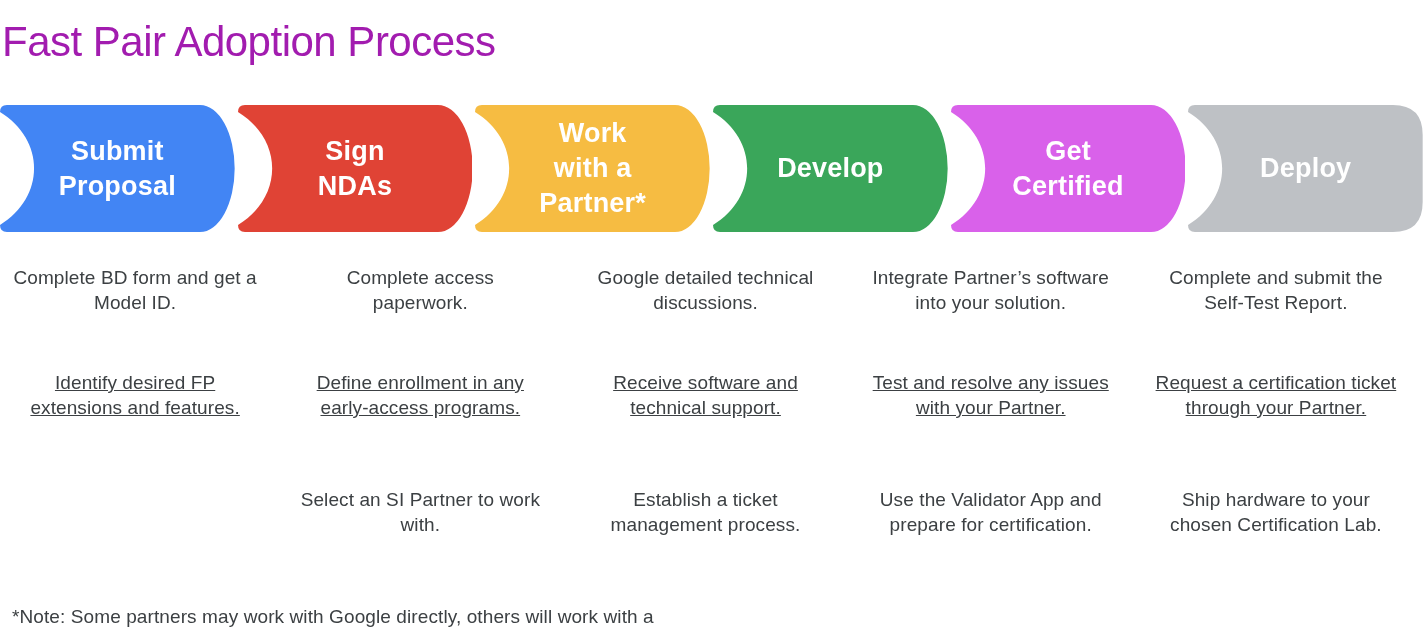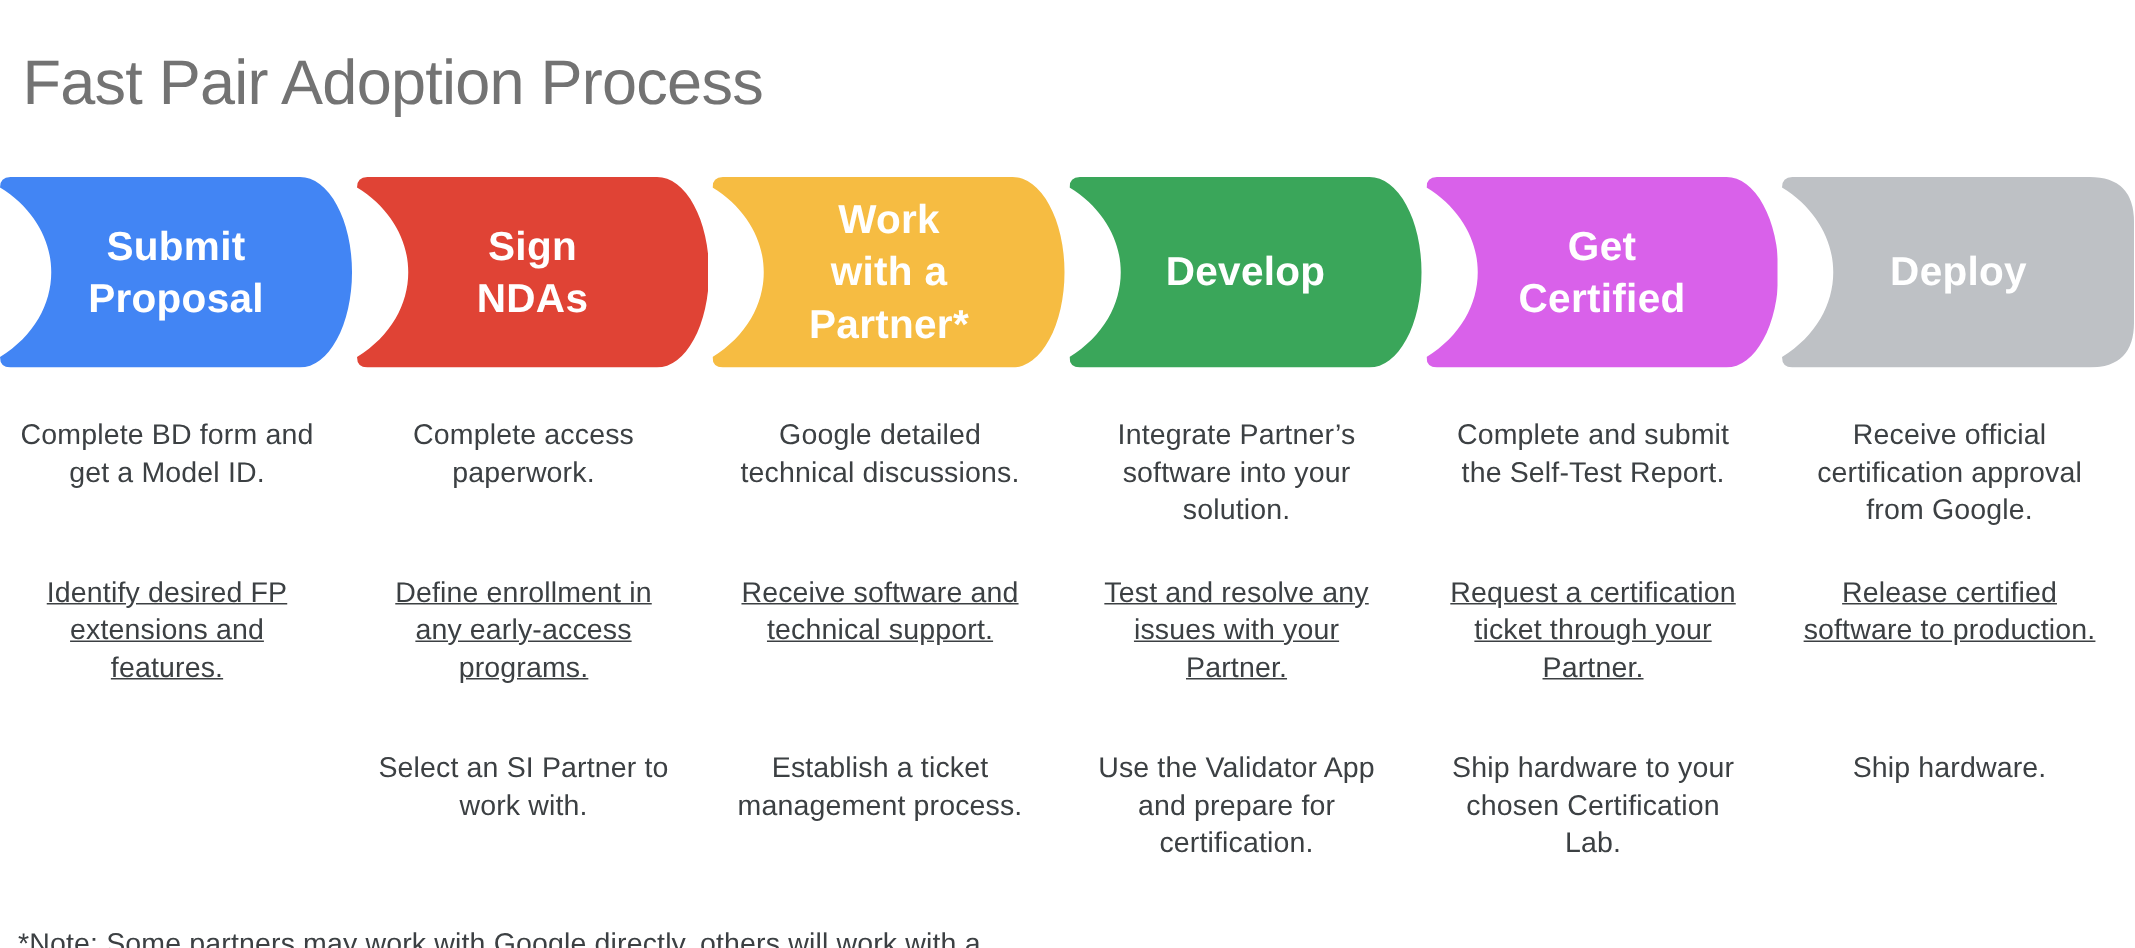--- a/index.html
+++ b/index.html
@@ -6,27 +6,27 @@
   .page {
     position: relative;
     width: 1423px;
     height: 632px;
     background: #ffffff;
     overflow: hidden;
     font-family: "Liberation Sans", sans-serif;
     box-sizing: border-box;
   }
   .page-title {
-    margin: 13px;
+    margin: 0;
     padding: 19px 0 0 2px;
     font-size: 42px;
     line-height: 46px;
     font-weight: 400;
     letter-spacing: -0.5px;
-    color: #737373;
+    color: #a21caf;
   }
   .steps-row {
     display: flex;
     gap: 3px;
     margin-top: 40px;
     height: 127px;
   }
   .step {
     position: relative;
     flex: 1 1 0;
@@ -166,23 +166,18 @@
       <p class="desc-item r2">Test and resolve any issues with your Partner.</p>
       <p class="desc-item r3">Use the Validator App and prepare for certification.</p>
     </div>
 
     <div class="desc-col">
       <p class="desc-item r1">Complete and submit the Self-Test Report.</p>
       <p class="desc-item r2">Request a certification ticket through your Partner.</p>
       <p class="desc-item r3">Ship hardware to your chosen Certification Lab.</p>
     </div>
 
-    <div class="desc-col">
-      <p class="desc-item r1">Receive official certification approval from Google.</p>
-      <p class="desc-item r2">Release certified software to production.</p>
-      <p class="desc-item r3">Ship hardware.</p>
-    </div>
 
   </div>
 
   <p class="footnote">*Note: Some partners may work with Google directly, others will work with a Google Certified Fast Pair System Integrators (SI).</p>
 
 </div>
 
 </body></html>

